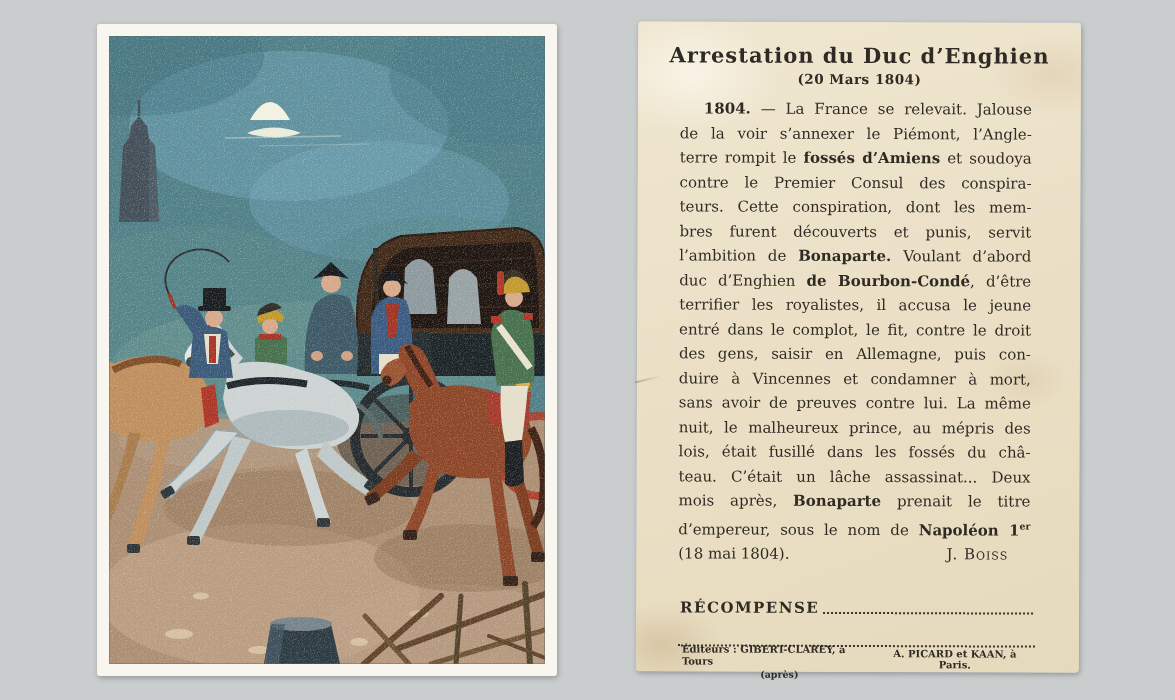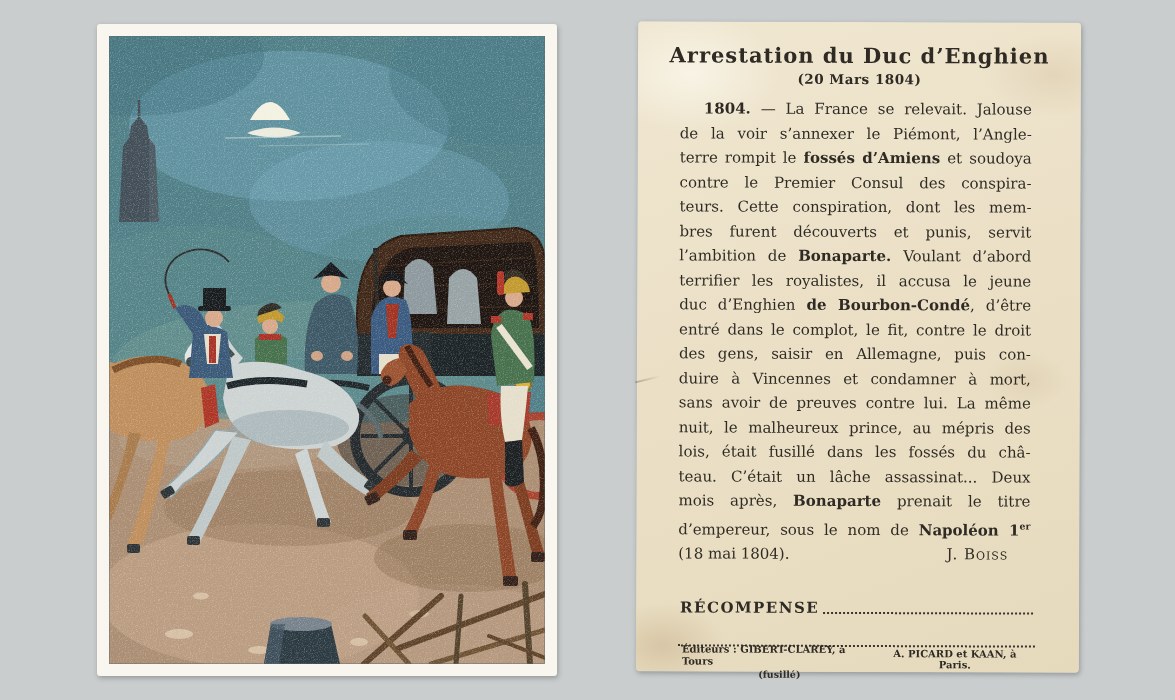--- a/index.html
+++ b/index.html
@@ -281,22 +281,22 @@
     <div class="b-sub">(20 Mars 1804)</div>
 
     <div class="b-body">
         <div class="tline indent"><span class="b">1804.</span><span> — La France se relevait. Jalouse</span></div>
         <div class="tline"><span>de la voir s’annexer le Piémont, l’Angle-</span></div>
         <div class="tline"><span>terre rompit le </span><span class="b">fossés d’Amiens</span><span> et soudoya</span></div>
         <div class="tline"><span>contre le Premier Consul des conspira-</span></div>
         <div class="tline"><span>teurs. Cette conspiration, dont les mem-</span></div>
         <div class="tline"><span>bres furent découverts et punis, servit</span></div>
         <div class="tline"><span>l’ambition de </span><span class="b">Bonaparte.</span><span> Voulant d’abord</span></div>
+        <div class="tline"><span>duc d’Enghien </span><span class="b">de Bourbon-Condé</span><span>, d’être</span></div>
         <div class="tline"><span>terrifier les royalistes, il accusa le jeune</span></div>
-        <div class="tline"><span>duc d’Enghien </span><span class="b">de Bourbon-Condé</span><span>, d’être</span></div>
         <div class="tline"><span>entré dans le complot, le fit, contre le droit</span></div>
         <div class="tline"><span>des gens, saisir en Allemagne, puis con-</span></div>
         <div class="tline"><span>duire à Vincennes et condamner à mort,</span></div>
         <div class="tline"><span>sans avoir de preuves contre lui. La même</span></div>
         <div class="tline"><span>nuit, le malheureux prince, au mépris des</span></div>
         <div class="tline"><span>lois, était fusillé dans les fossés du châ-</span></div>
         <div class="tline"><span>teau. C’était un lâche assassinat... Deux</span></div>
         <div class="tline"><span>mois après, </span><span class="b">Bonaparte</span><span> prenait le titre</span></div>
         <div class="tline"><span>d’empereur, sous le nom de </span><span class="b">Napoléon 1</span><span class="b sup">er</span></div>
         <div class="tline last">
@@ -308,18 +308,18 @@
     <div class="recompense-row">
       <span class="recompense-label">RÉCOMPENSE</span>
       <span class="leader"></span>
     </div>
 
     <div class="divider-dotted"></div>
 
     <div class="pub-row">
       <div class="pub-left">
         <span>Éditeurs : GIBERT-CLAREY, à Tours</span>
-        <span class="dep">(fusillé)</span>
+        <span class="dep">(après)</span>
       </div>
       <div class="pub-right">A. PICARD et KAAN, à Paris.</div>
     </div>
   </div>
 </div>
 
 </body></html>

